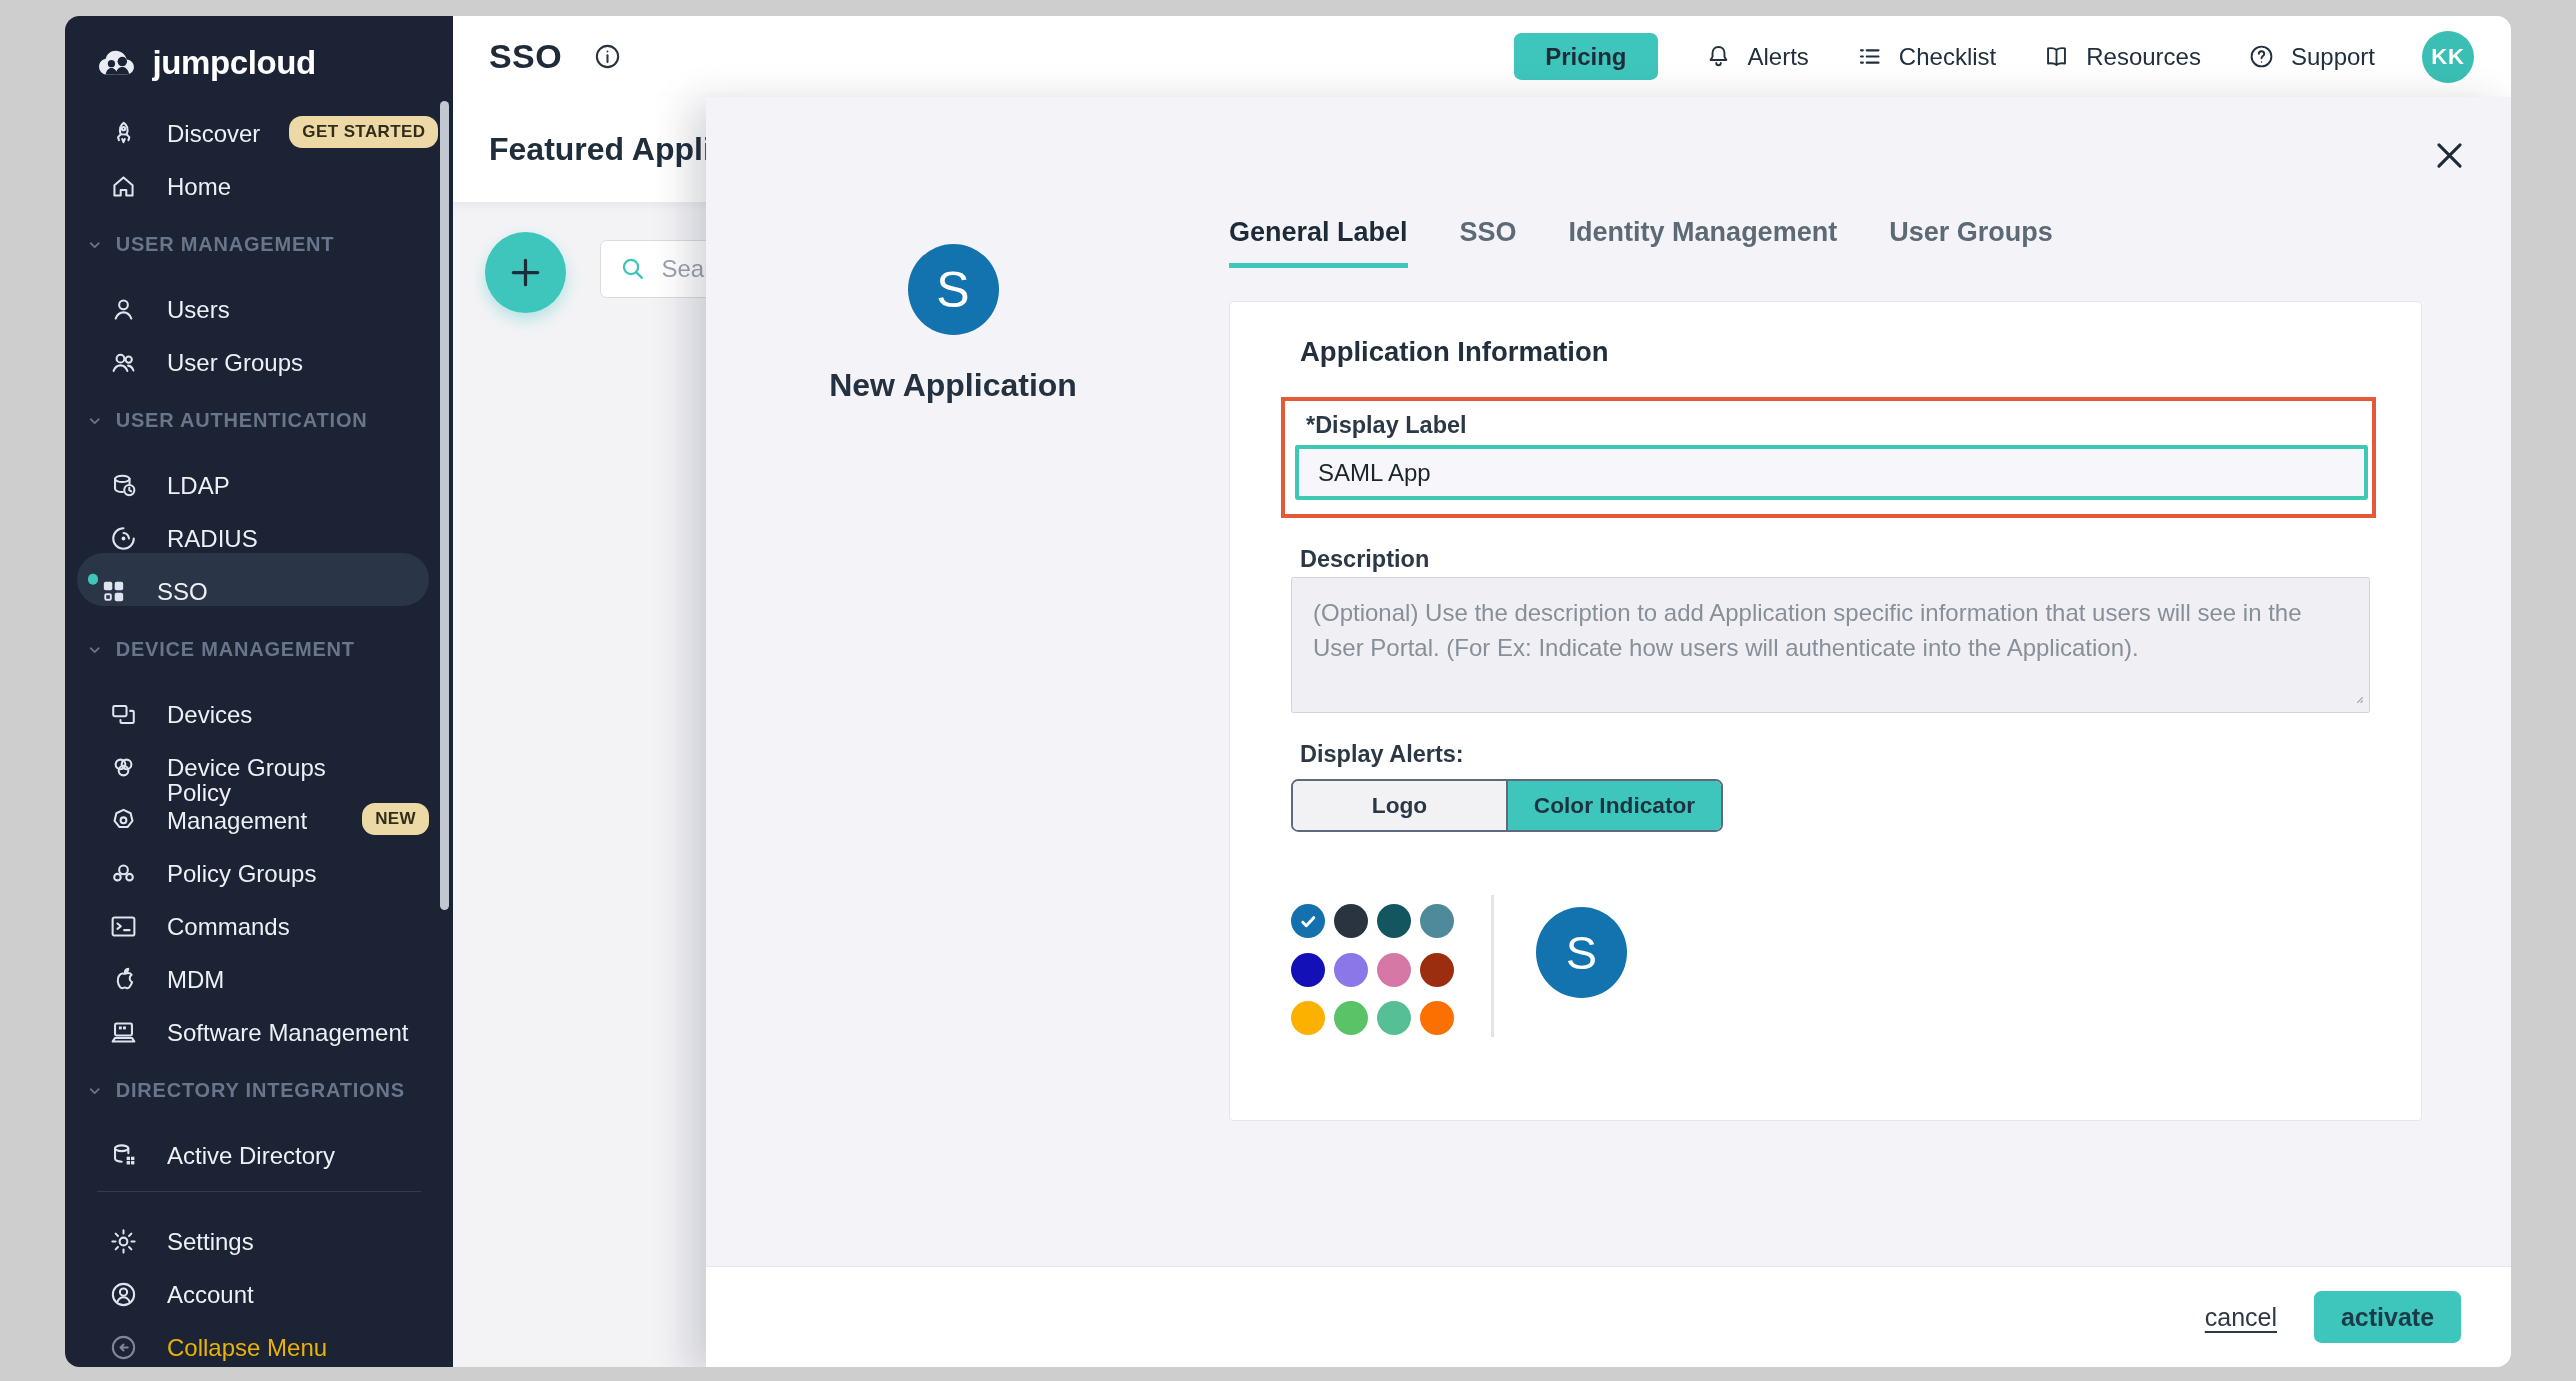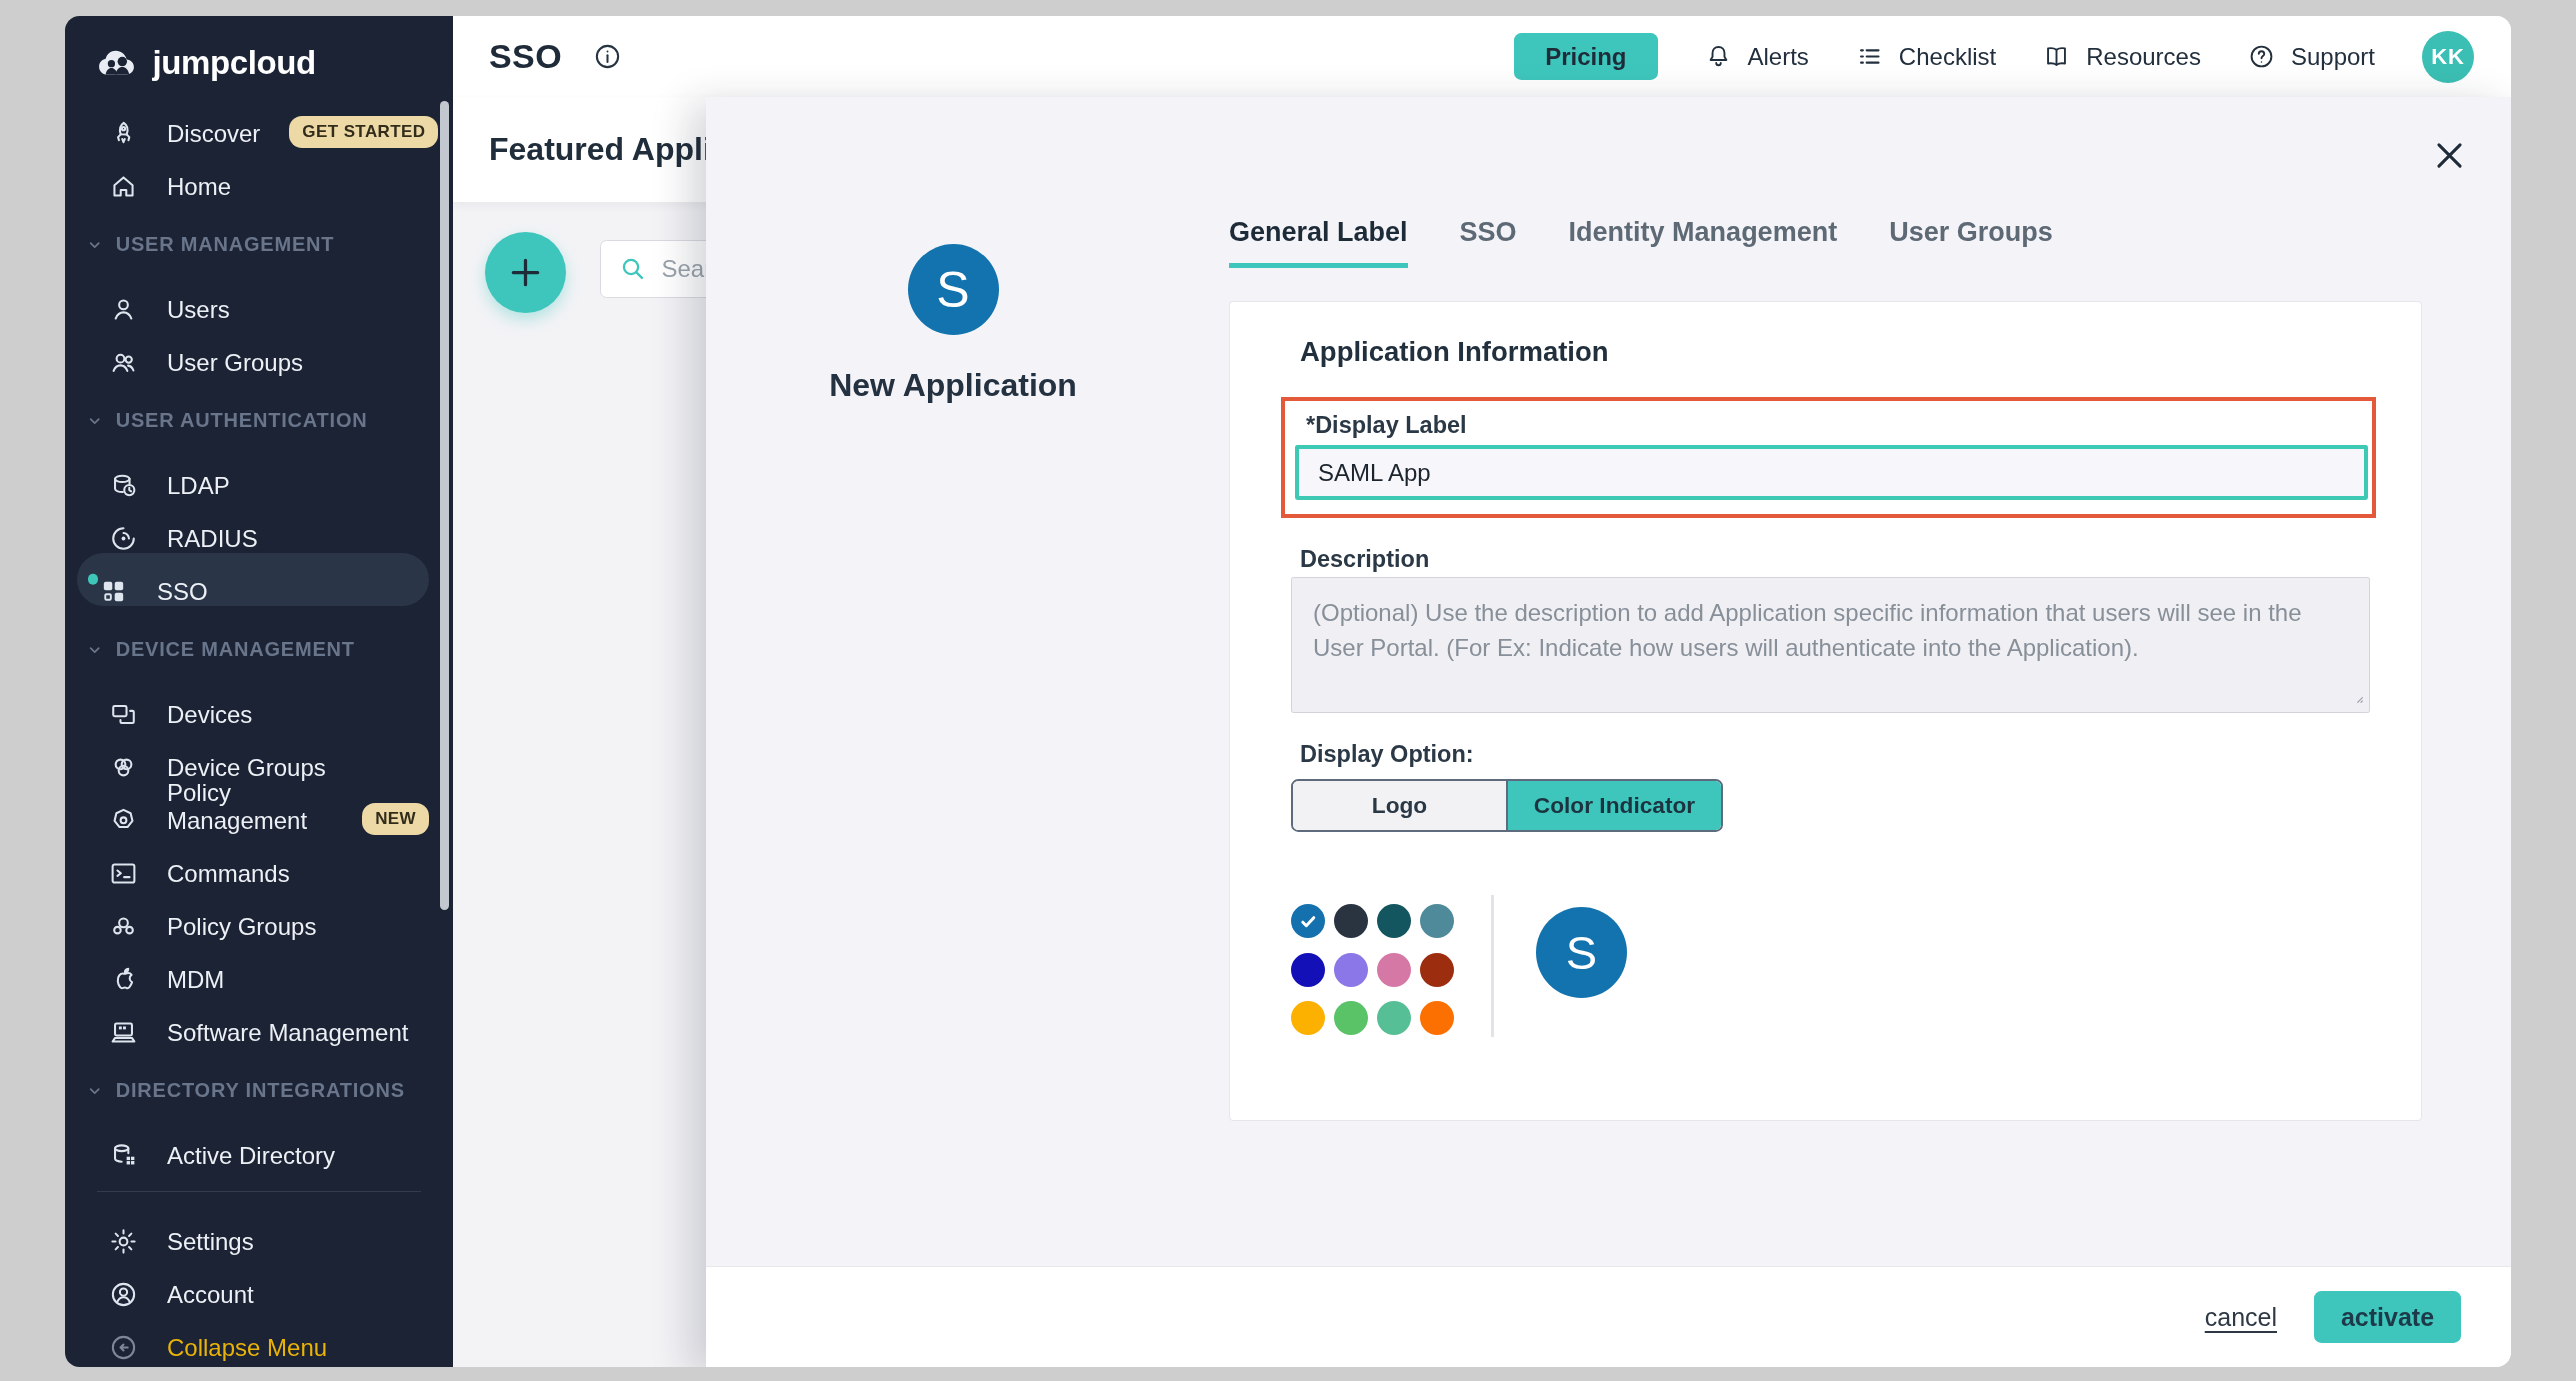--- a/index.html
+++ b/index.html
@@ -342,29 +342,29 @@
     </div>
     <div class="side-item">
       <svg class="ic" viewBox="0 0 36 36" width="29" height="29">
           <use href="#i-policy"></use>
         </svg>
       <span>Policy Management</span>
       <span class="pill-badge">NEW</span>
     </div>
     <div class="side-item">
       <svg class="ic" viewBox="0 0 36 36" width="29" height="29">
+          <use href="#i-polgroups"></use>
+        </svg>
+      <span>Policy Groups</span>
+    </div>
+    <div class="side-item">
+      <svg class="ic" viewBox="0 0 36 36" width="29" height="29">
           <use href="#i-terminal"></use>
         </svg>
       <span>Commands</span>
-    </div>
-    <div class="side-item">
-      <svg class="ic" viewBox="0 0 36 36" width="29" height="29">
-          <use href="#i-polgroups"></use>
-        </svg>
-      <span>Policy Groups</span>
     </div>
     <div class="side-item">
       <svg class="ic" viewBox="0 0 36 36" width="29" height="29">
           <use href="#i-apple"></use>
         </svg>
       <span>MDM</span>
     </div>
     <div class="side-item">
       <svg class="ic" viewBox="0 0 36 36" width="29" height="29">
           <use href="#i-software"></use>
@@ -492,21 +492,21 @@
         </div>
 
         <div class="desc-label">Description</div>
         <div class="desc-wrap">
           <textarea placeholder="(Optional) Use the description to add Application specific information that users will see in the User Portal. (For Ex: Indicate how users will authenticate into the Application)." style=""></textarea>
           <svg class="ic resize-handle" viewBox="0 0 20 20" width="16" height="16">
               <use href="#i-resize"></use>
             </svg>
         </div>
 
-        <div class="opt-label">Display Option:</div>
+        <div class="opt-label">Display Alerts:</div>
         <div class="toggle">
           <div class="toggle-cell logo">Logo</div>
           <div class="toggle-cell colorind">Color Indicator</div>
         </div>
 
         <div class="swatches">
           <div class="swatch" style="background: rgb(20, 113, 174);">
             <svg class="ic" viewBox="0 0 26 26" width="21" height="21">
                 <use href="#i-check"></use>
               </svg>

